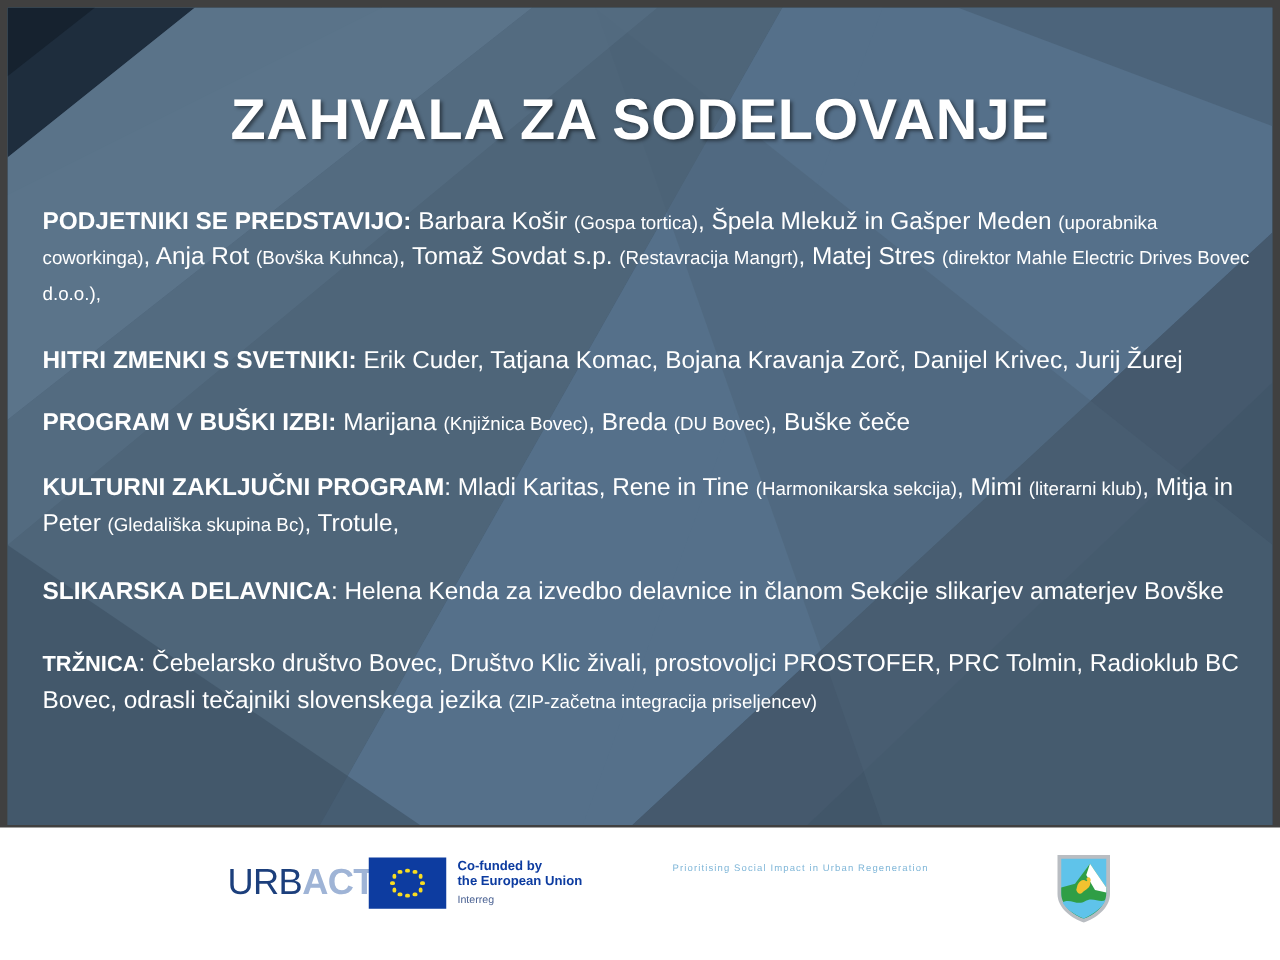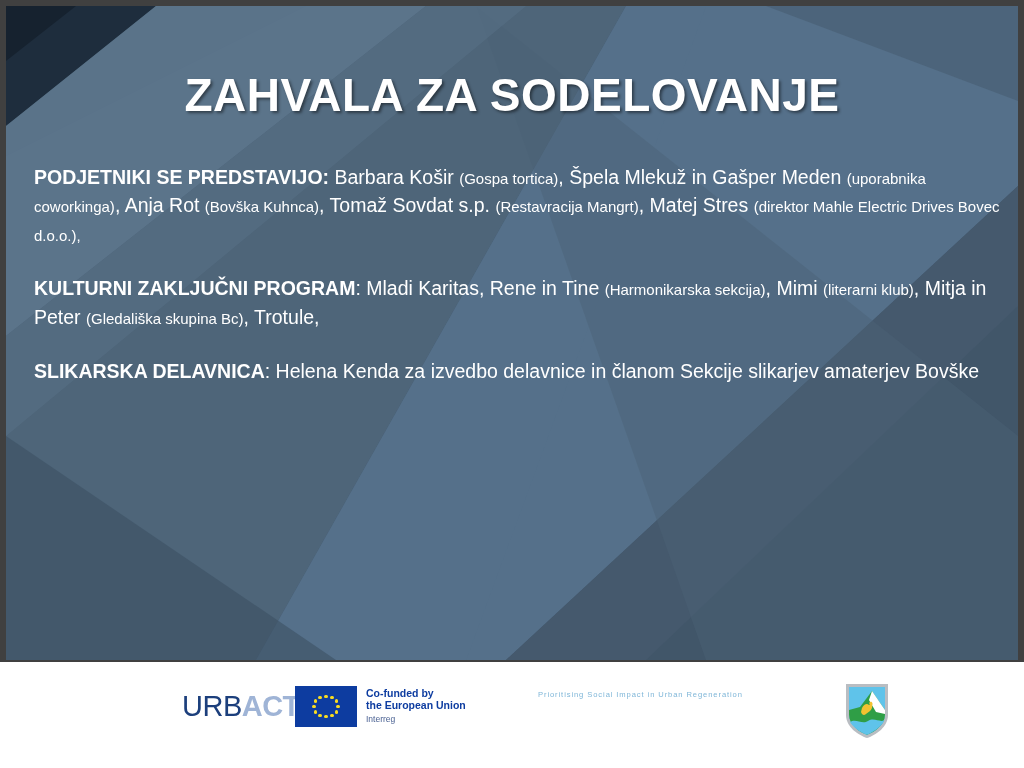--- a/index.html
+++ b/index.html
@@ -113,30 +113,39 @@
     </svg>
   </div>
 
   <div class="title">ZAHVALA ZA SODELOVANJE</div>
 
   <div class="body">
     <p class="para p1">
       <span class="lab">PODJETNIKI SE PREDSTAVIJO:</span><span class="nm"> Barbara Košir </span><span class="sm">(Gospa tortica)</span><span class="nm">, Špela Mlekuž in Gašper Meden </span><span class="sm">(uporabnika coworkinga)</span><span class="nm">, Anja Rot </span><span class="sm">(Bovška Kuhnca)</span><span class="nm">, Tomaž Sovdat s.p. </span><span class="sm">(Restavracija Mangrt)</span><span class="nm">, Matej Stres </span><span class="sm">(direktor Mahle Electric Drives Bovec d.o.o.),</span>
     </p>
 
+    <p class="para p2">
+      <span class="lab">HITRI ZMENKI S SVETNIKI:</span><span class="nm"> Erik Cuder, Tatjana Komac, Bojana Kravanja Zorč, Danijel Krivec, Jurij Žurej</span>
+    </p>
 
+    <p class="para p3">
+      <span class="lab">PROGRAM V BUŠKI IZBI:</span><span class="nm"> Marijana </span><span class="sm">(Knjižnica Bovec)</span><span class="nm">, Breda </span><span class="sm">(DU Bovec)</span><span class="nm">,  Buške čeče</span>
+    </p>
 
     <p class="para p5">
       <span class="lab">KULTURNI ZAKLJUČNI PROGRAM</span><span class="nm">: Mladi Karitas, Rene in Tine </span><span class="sm">(Harmonikarska sekcija)</span><span class="nm">, Mimi </span><span class="sm">(literarni klub)</span><span class="nm">, Mitja in Peter </span><span class="sm">(Gledališka skupina Bc)</span><span class="nm">, Trotule,</span>
     </p>
 
     <p class="para p4">
       <span class="lab">SLIKARSKA DELAVNICA</span><span class="nm">: Helena Kenda za izvedbo delavnice in članom Sekcije slikarjev amaterjev Bovške</span>
     </p>
 
+    <p class="para p-sm">
+      <span class="lab">TRŽNICA</span><span class="nm">: Čebelarsko društvo Bovec, Društvo Klic živali, prostovoljci PROSTOFER, PRC Tolmin, Radioklub BC Bovec, odrasli tečajniki slovenskega jezika </span><span class="sm">(ZIP-začetna integracija priseljencev)</span>
+    </p>
   </div>
 
   <div class="footer">
     <div class="logos">
 
       <div class="urbact">
         <span class="u1">URB</span><span class="u2">ACT</span>
       </div>
 
       <div class="eu">

